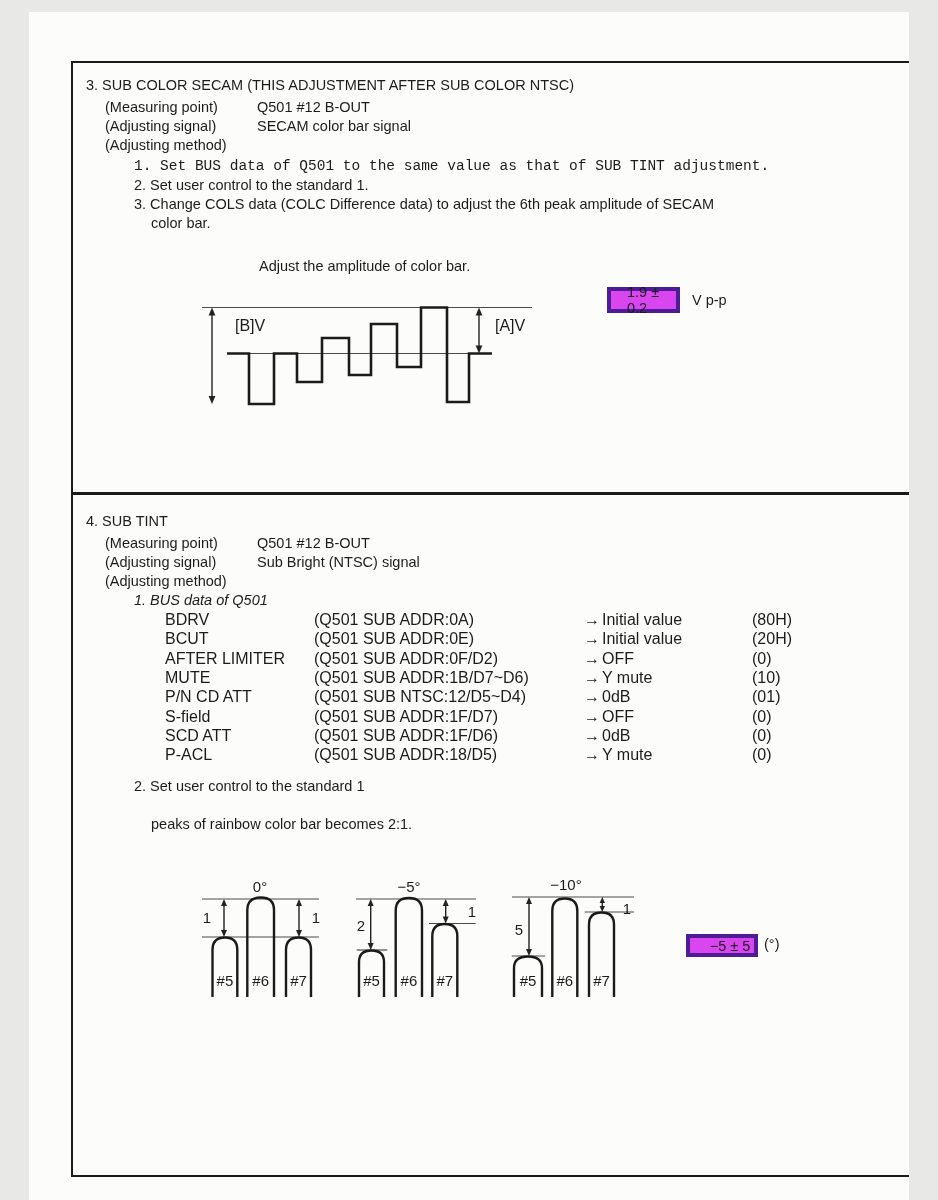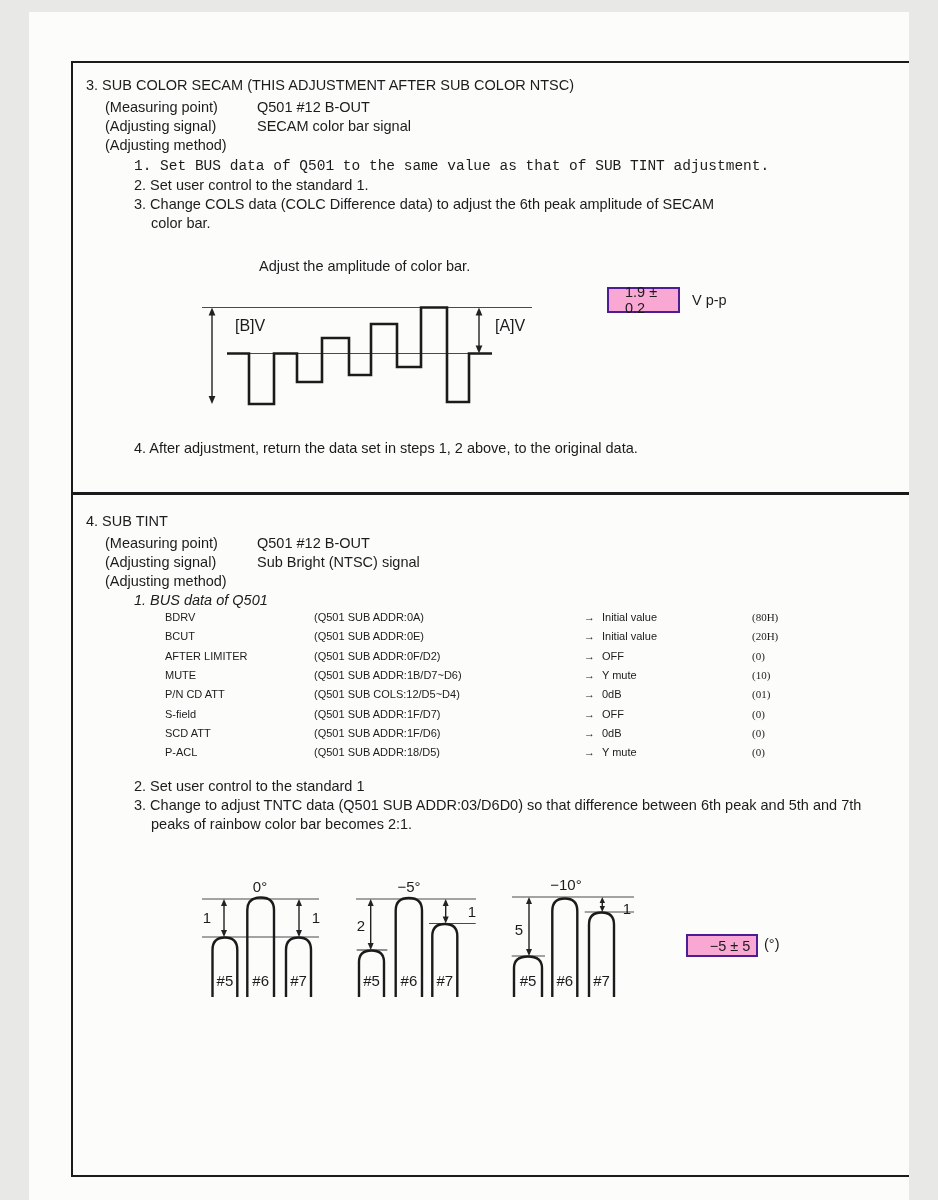--- a/index.html
+++ b/index.html
@@ -13,32 +13,32 @@
   .t  { font-size:14.5px; line-height:17px; }
   .outer-box {
     position:absolute; left:42px; top:49px; width:860px; height:1116px;
     border:2.5px solid #1b1b1b; box-sizing:border-box;
   }
   .divider {
     position:absolute; left:42px; top:480px; width:860px; height:2.5px;
     background:#1b1b1b;
   }
   .spec-box {
-    position:absolute; border:2px solid #4c1d95; box-sizing:border-box;
+    position:absolute; border:4px solid #4c1d95; box-sizing:border-box;
     display:flex; align-items:center; justify-content:center;
-    font-size:14.5px; background:#f9a8d4;padding-left:16px;
+    font-size:14.5px; background:#d946ef;padding-left:16px;
   }
   .bus-table { position:absolute; left:136px; top:599px; width:700px; }
-  .bus-row { position:relative; height:19.35px; font-size:11px; }
+  .bus-row { position:relative; height:19.35px; font-size:16px; }
   .bus-row span { position:absolute; top:0; white-space:pre; }
   .c-name { left:0; }
   .c-addr { left:149px; }
   .c-arrow { left:419px; }
   .c-set  { left:437px; }
-  .c-val  { left:587px;font-family:Liberation Serif, serif; }
+  .c-val  { left:587px; }
   svg { position:absolute; overflow:visible; }
   svg text { font-family:"Liberation Sans", sans-serif; fill:#1c1c1c; }
   .wave-stroke { stroke:#1b1b1b; stroke-width:2.6; fill:none; }
   .thin-line   { stroke:#4a4a4a; stroke-width:1.2; }
   .arrow-line  { stroke:#222; stroke-width:1.4; }
   .arrow-head  { fill:#222; stroke:none; }
   .bar-stroke  { stroke:#1b1b1b; stroke-width:2.4; fill:none; }
 </style>
 </head>
 <body>
@@ -79,21 +79,20 @@
     <path class="arrow-head" d="M13 10.5 L9.6 18.5 L16.4 18.5 Z"></path>
     <path class="arrow-head" d="M13 107 L9.6 99 L16.4 99 Z"></path>
 
     <line class="arrow-line" x1="280" y1="17" x2="280" y2="50"></line>
     <path class="arrow-head" d="M280 10.5 L276.6 18.5 L283.4 18.5 Z"></path>
     <path class="arrow-head" d="M280 56.5 L276.6 48.5 L283.4 48.5 Z"></path>
     <text x="36" y="34" font-size="16">[B]V</text>
     <text x="296" y="34" font-size="16">[A]V</text>
   </svg>
 
-  <div class="abs t" style="left:105px; top:428px;">4. After adjustment, return the data set in steps 1, 2 above, to the original data.</div>
 
   <div class="abs t" style="left:57px; top:501px;">4. SUB TINT</div>
 
   <div class="abs t" style="left:76px; top:523px;">(Measuring point)</div>
   <div class="abs t" style="left:228px; top:523px;">Q501 #12 B-OUT</div>
 
   <div class="abs t" style="left:76px; top:542px;">(Adjusting signal)</div>
   <div class="abs t" style="left:228px; top:542px;">Sub Bright (NTSC) signal</div>
 
   <div class="abs t" style="left:76px; top:561px;">(Adjusting method)</div>
@@ -123,21 +122,21 @@
     </div>
     <div class="bus-row">
       <span class="c-name">MUTE</span>
       <span class="c-addr">(Q501 SUB ADDR:1B/D7~D6)</span>
       <span class="c-arrow">→</span>
       <span class="c-set">Y mute</span>
       <span class="c-val">(10)</span>
     </div>
     <div class="bus-row">
       <span class="c-name">P/N CD ATT</span>
-      <span class="c-addr">(Q501 SUB COLS:12/D5~D4)</span>
+      <span class="c-addr">(Q501 SUB NTSC:12/D5~D4)</span>
       <span class="c-arrow">→</span>
       <span class="c-set">0dB</span>
       <span class="c-val">(01)</span>
     </div>
     <div class="bus-row">
       <span class="c-name">S-field</span>
       <span class="c-addr">(Q501 SUB ADDR:1F/D7)</span>
       <span class="c-arrow">→</span>
       <span class="c-set">OFF</span>
       <span class="c-val">(0)</span>
@@ -152,21 +151,20 @@
     <div class="bus-row">
       <span class="c-name">P-ACL</span>
       <span class="c-addr">(Q501 SUB ADDR:18/D5)</span>
       <span class="c-arrow">→</span>
       <span class="c-set">Y mute</span>
       <span class="c-val">(0)</span>
     </div>
   </div>
 
   <div class="abs t" style="left:105px; top:766px;">2. Set user control to the standard 1</div>
-  <div class="abs t" style="left:105px; top:785px;">3. Change to adjust TNTC data (Q501 SUB ADDR:03/D6D0) so that difference between 6th peak and 5th and 7th</div>
   <div class="abs t" style="left:122px; top:804px;">peaks of rainbow color bar becomes 2:1.</div>
 
   <svg style="left:170px; top:860px;" width="445" height="130" viewBox="0 0 445 130">
 
     <g>
       <text x="61" y="20" font-size="15" text-anchor="middle">0°</text>
       <line class="thin-line" x1="3" y1="27" x2="120" y2="27"></line>
       <line class="thin-line" x1="3" y1="65" x2="120" y2="65"></line>
       <path class="bar-stroke" d="M13.5 125 V78 Q13.5 65.5 25.9 65.5 Q38.3 65.5 38.3 78 V125"></path>
       <path class="bar-stroke" d="M48.3 125 V38 Q48.3 25.5 61.65 25.5 Q75 25.5 75 38 V125"></path>

